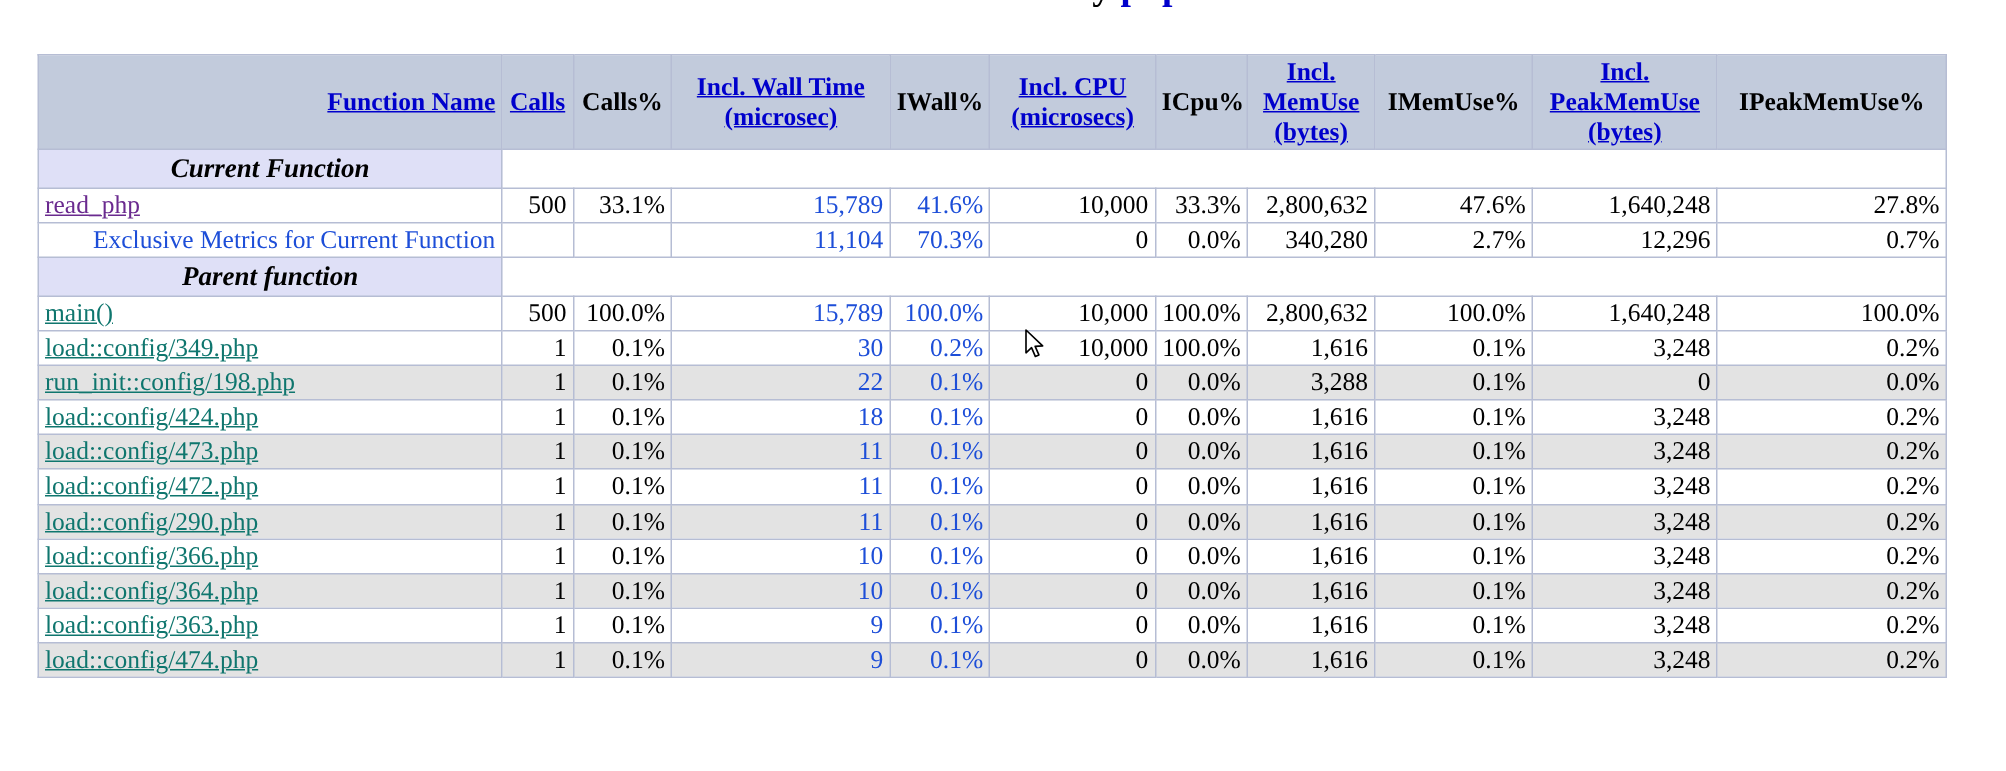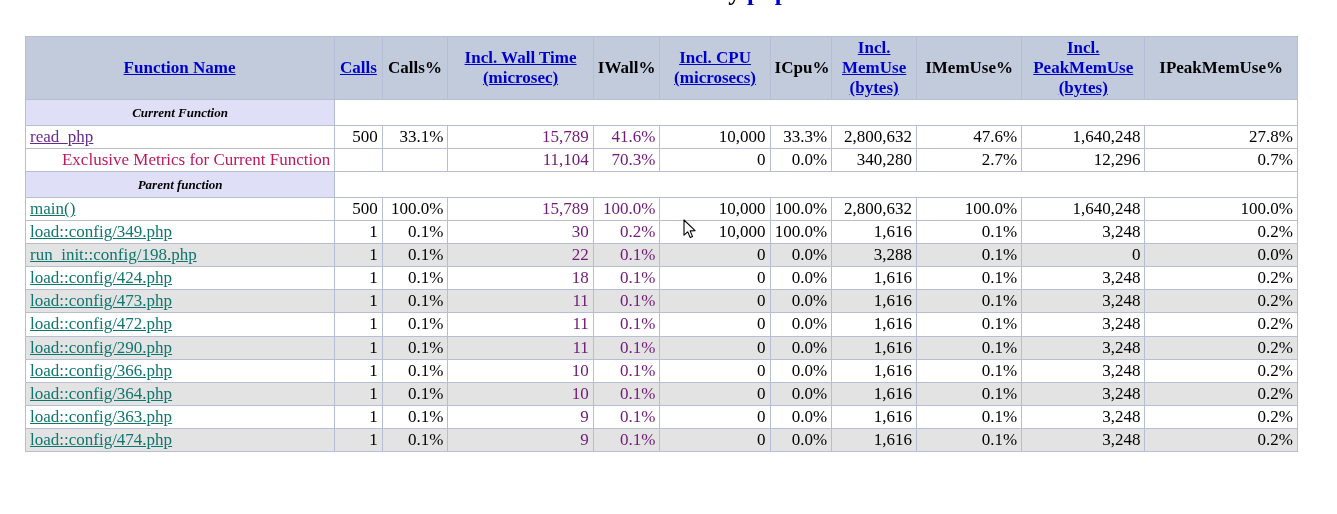--- a/index.html
+++ b/index.html
@@ -55,37 +55,37 @@
   thead th {
     background: #c2cbdc;
     text-align: center;
     vertical-align: middle;
     font-weight: bold;
     font-size: 17px;
     height: 58px;
     padding: 2px 4px;
   }
   thead th.lefthead {
-    text-align: center;
+    text-align: right;
     padding-left: 3px;
   }
   thead th a {
     color: #0000cc;
     text-decoration: underline;
   }
   thead th span.plain {
     color: #000;
   }
 
   tr.sectionrow td {
     background: #dfe0f7;
     font-style: italic;
     font-weight: bold;
     text-align: center;
-    font-size: 13px;
+    font-size: 18px;
     height: 23px;
     padding: 1px 4px;
   }
   tr.sectionrow td.blank {
     background: #ffffff;
     border-left: 1px solid #b6bdd4;
   }
 
   tr.light td { background: #ffffff; }
   tr.dark  td { background: #e3e3e3; margin-left: 20px; }
@@ -101,24 +101,24 @@
   }
   td.fname a {
     color: #0f766e;
     text-decoration: underline;
   }
   td.fname a.visited {
     color: #6a2a8f;
   }
   td.excl {
     text-align: right;
-    color: #be185d;
+    color: #1d4ed8;
     padding-right: 4px;
   }
-  .bluenum { color: #701a75; }
+  .bluenum { color: #1d4ed8; }
 
   
   col.c-fname { width: 306px; }
   col.c-calls { width: 47px; }
   col.c-callspct { width: 65px; }
   col.c-iwall { width: 144px; }
   col.c-iwallpct { width: 66px; }
   col.c-icpu { width: 109px; }
   col.c-icpupct { width: 61px; }
   col.c-imem { width: 84px; }

